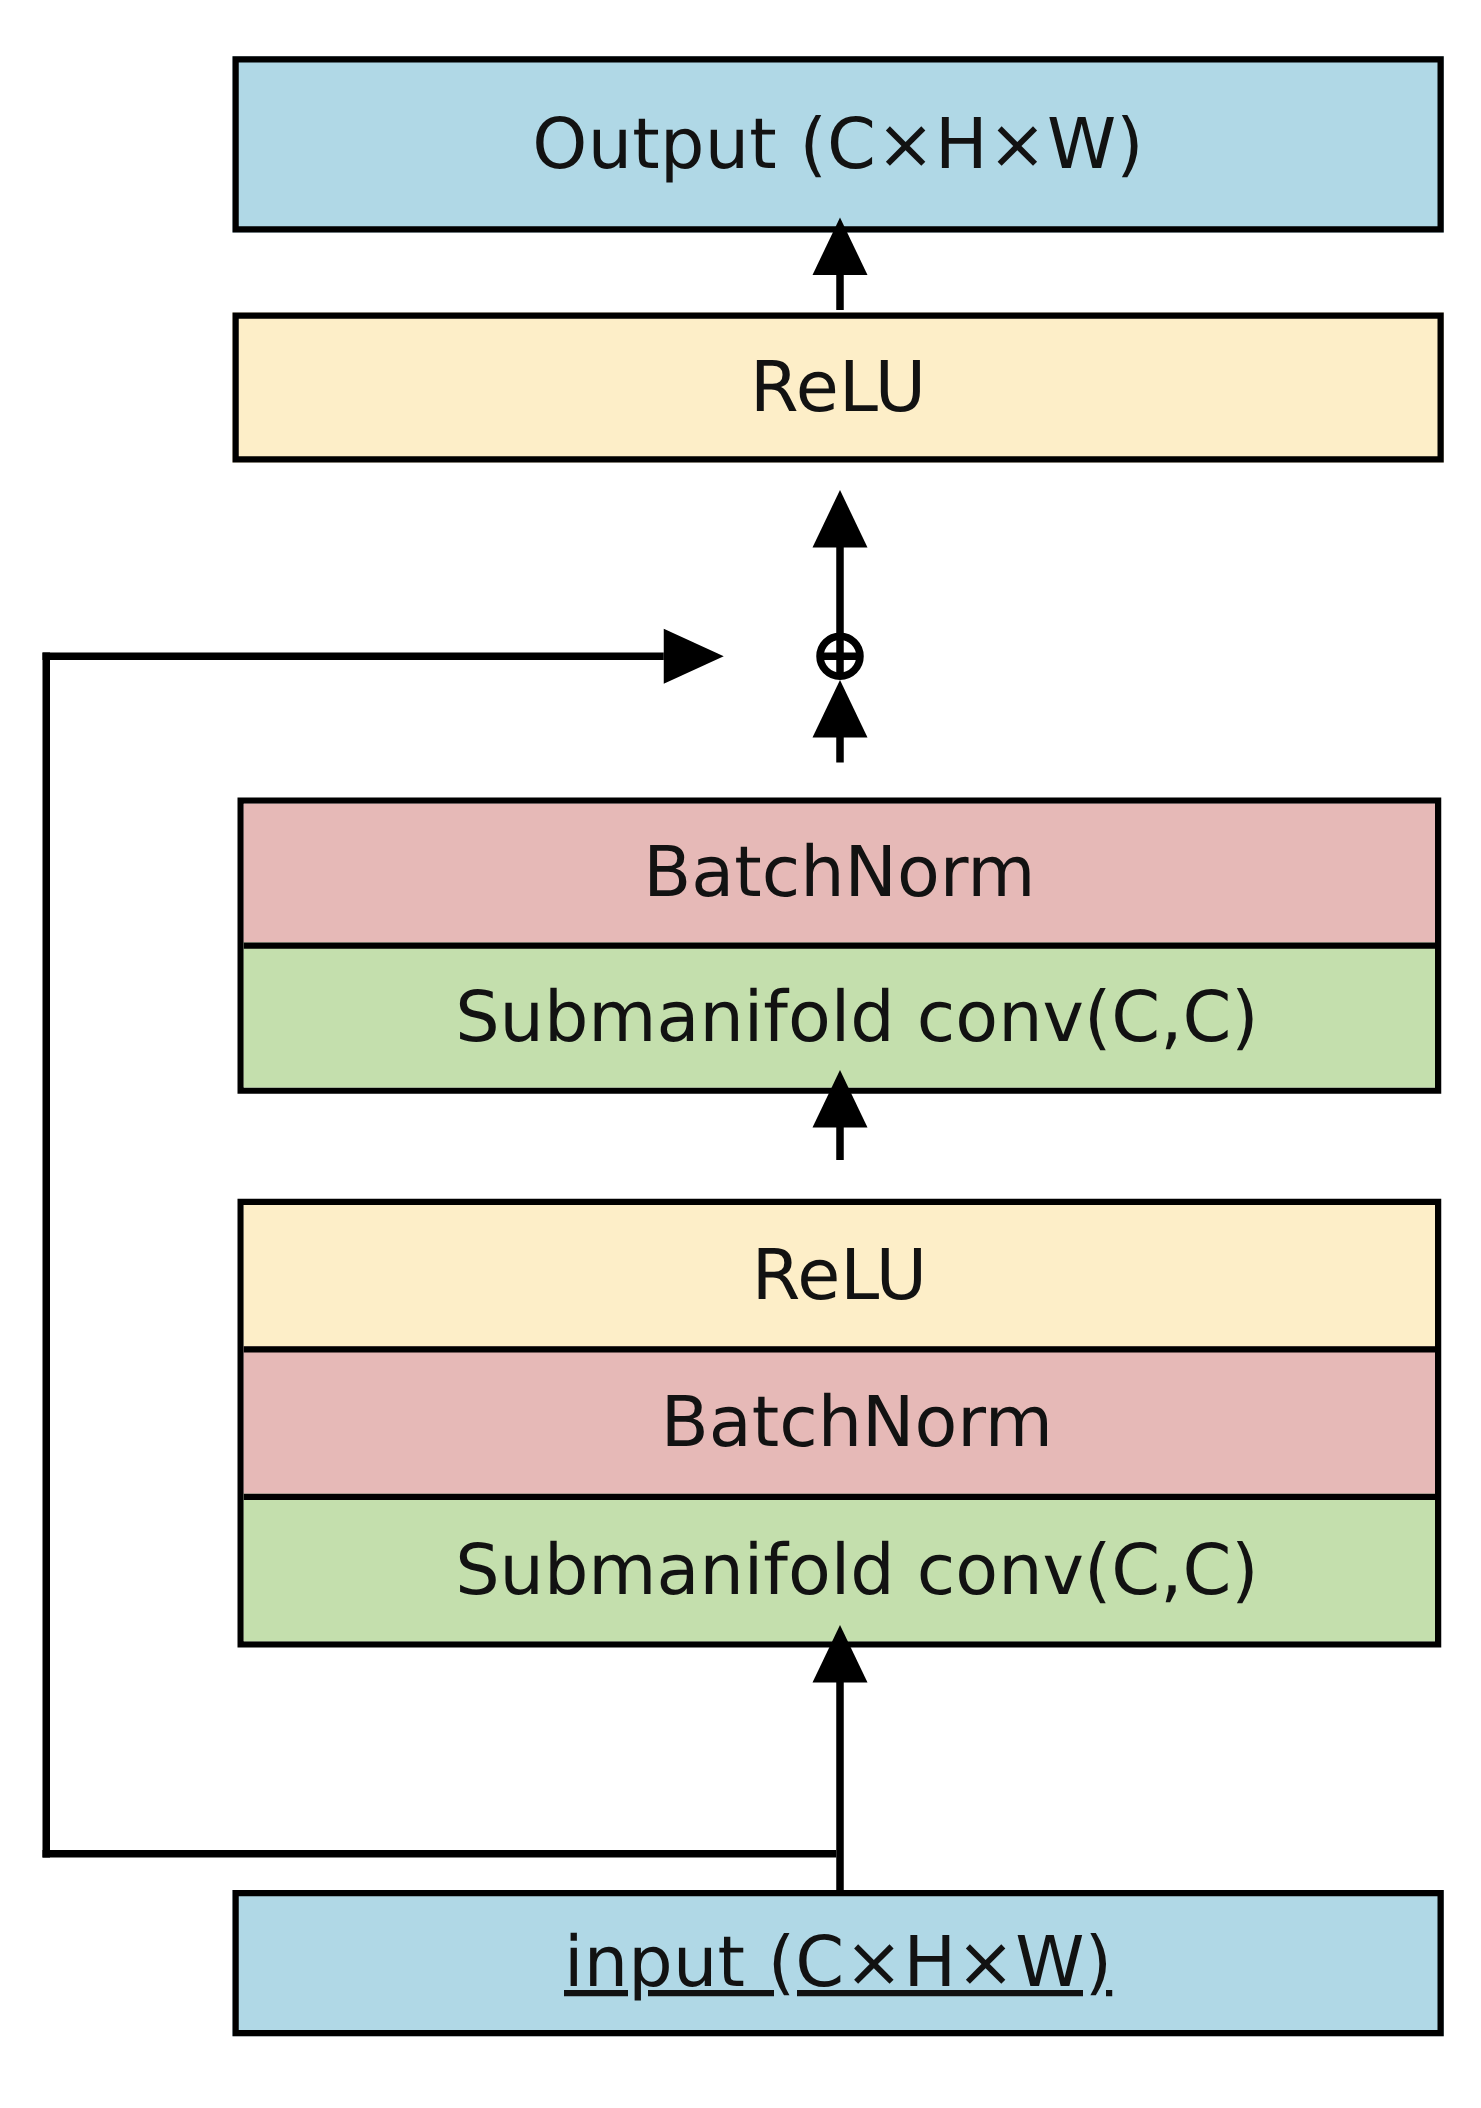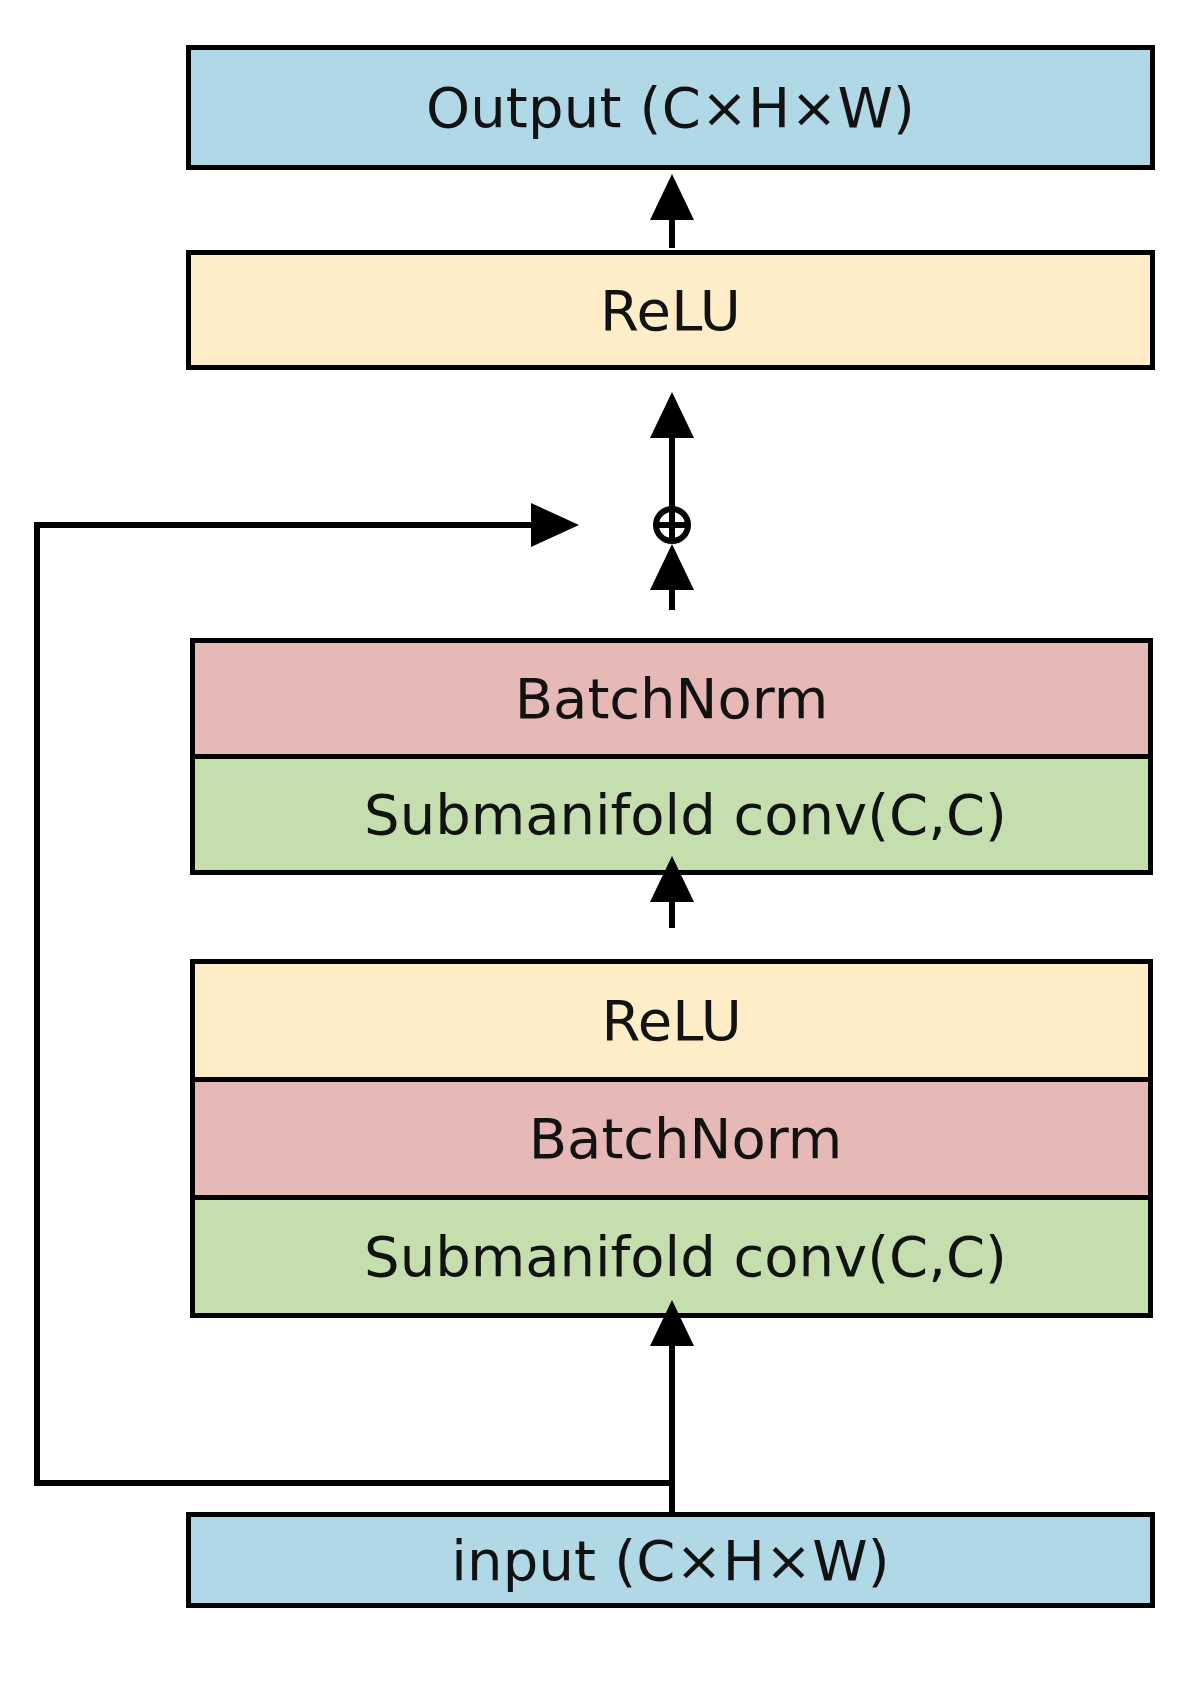--- a/index.html
+++ b/index.html
@@ -106,21 +106,21 @@
     margin-left: -3px;
     width: 6px;
     background: #000000;
   }
 </style>
 </head>
 <body>
 
 <div id="diagram-root">
 
-  <div class="node" style="left:186px; top:45px; width:969px; height:125px; background:#b0d8e6;">
+  <div class="node" style="left:186px; top:45px; width:969px; height:141px; background:#b0d8e6;">
     <span>Output (C×H×W)</span>
   </div>
 
   <div class="vline" style="left:669px; top:196px; height:52px;"></div>
   <div class="arrow-up" style="left:650px; top:174px;"></div>
 
   <div class="node" style="left:186px; top:250px; width:969px; height:120px; background:#fdeec8;">
     <span>ReLU</span>
   </div>
 
@@ -160,17 +160,17 @@
       <span>BatchNorm</span>
     </div>
     <div class="row" style="background:#c4dfad;">
       <span>Submanifold conv(C,C)</span>
     </div>
   </div>
 
   <div class="vline" style="left:669px; top:1345px; height:168px;"></div>
   <div class="arrow-up" style="left:650px; top:1300px;"></div>
 
-  <div class="node" style="left:186px; top:1512px; width:969px; height:96px; background:#b0d8e6;">
+  <div class="node" style="left:186px; top:1512px; width:969px; height:117px; background:#b0d8e6;text-decoration:underline;">
     <span>input (C×H×W)</span>
   </div>
 
 </div>
 
 </body></html>

